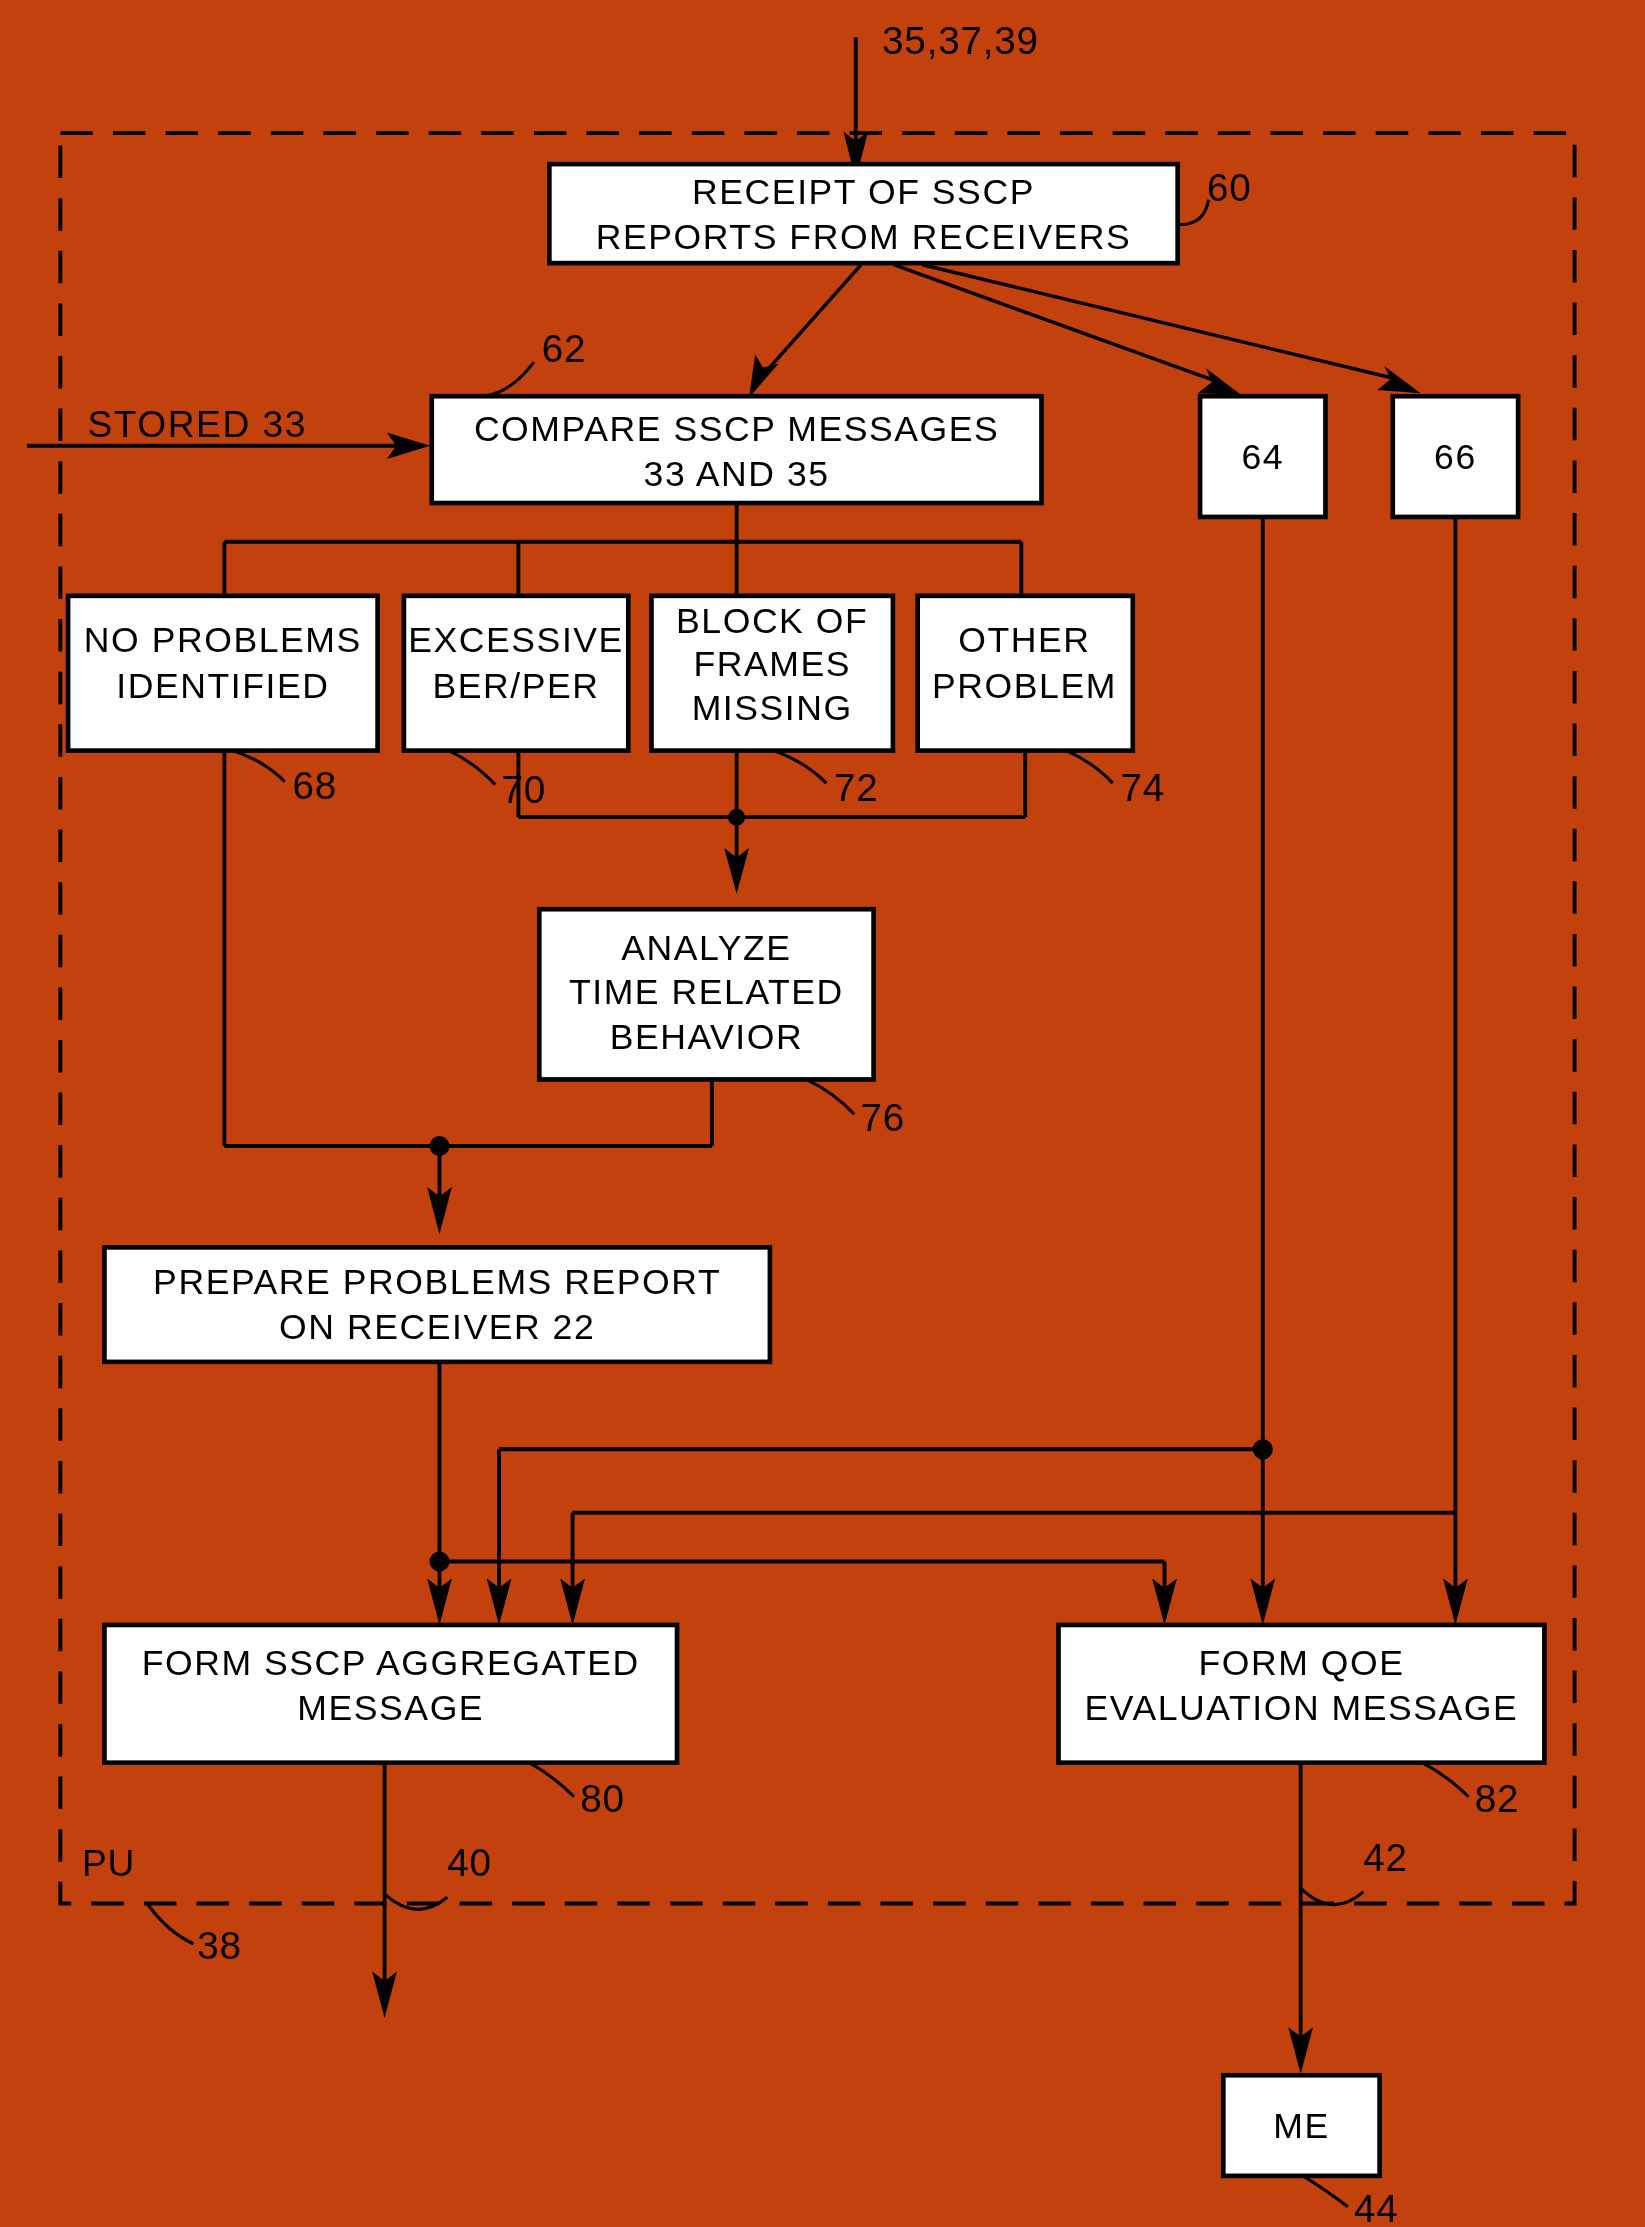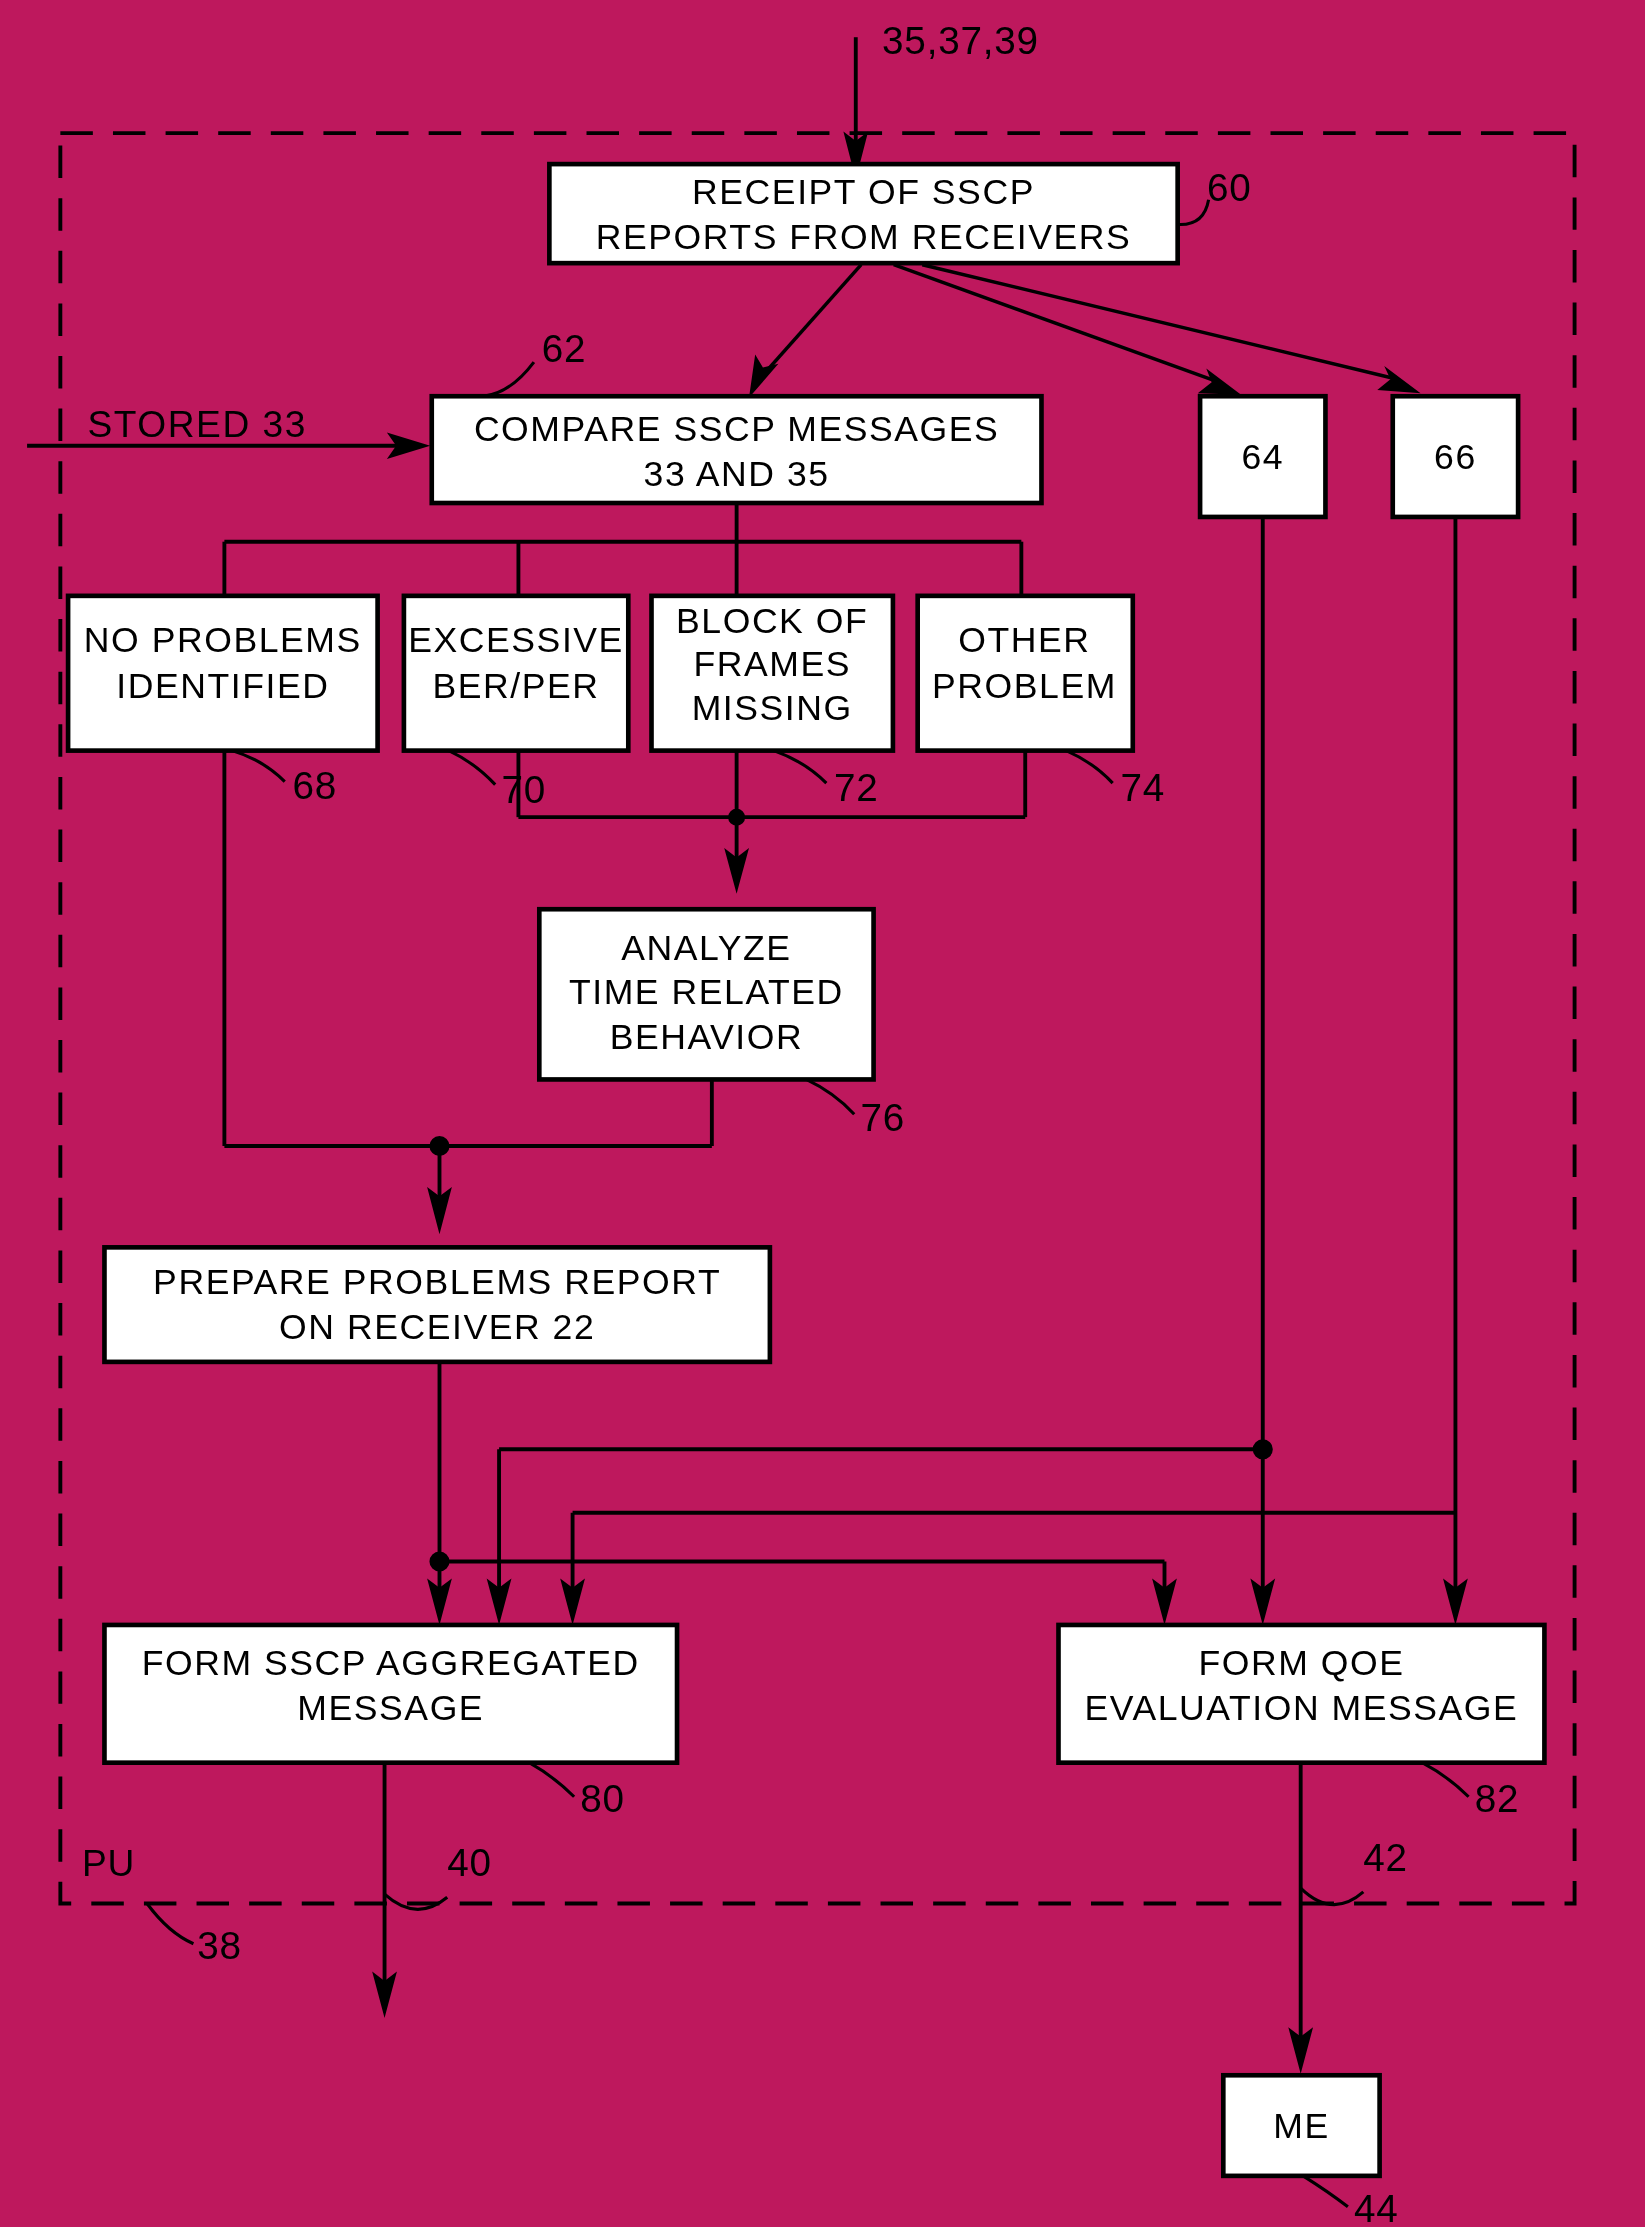--- a/index.html
+++ b/index.html
@@ -10,21 +10,21 @@
   body {
     width: 1645px;
     height: 2227px;
     font-family: "Liberation Sans", sans-serif;
     overflow: hidden;
   }
   #figure {
     position: relative;
     width: 1645px;
     height: 2227px;
-    background: #be185d;
+    background: #c2410c;
   }
   svg.diagram {
     position: absolute;
     top: 0;
     left: 0;
     width: 1645px;
     height: 2227px;
   }
   .box-rect {
     fill: #ffffff;

